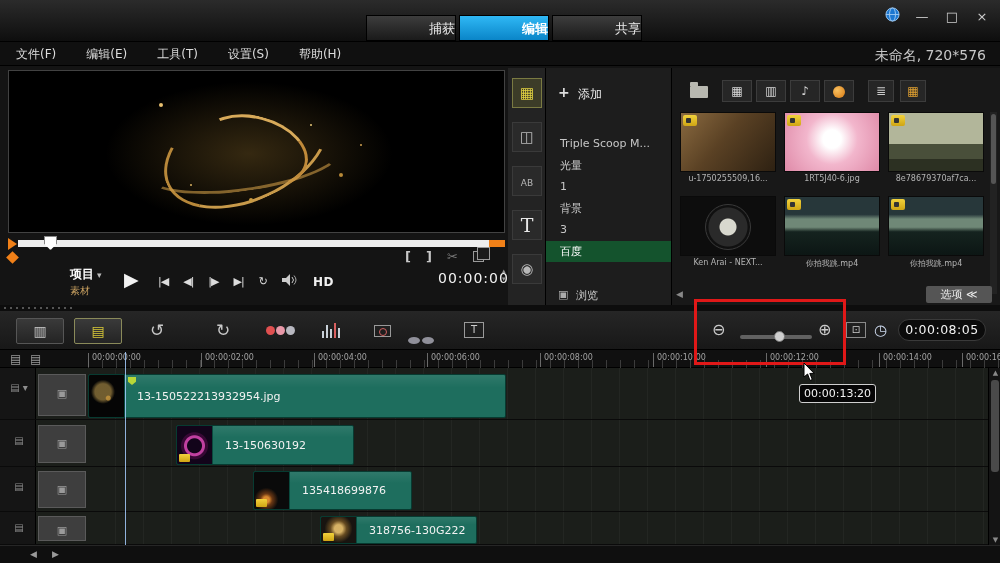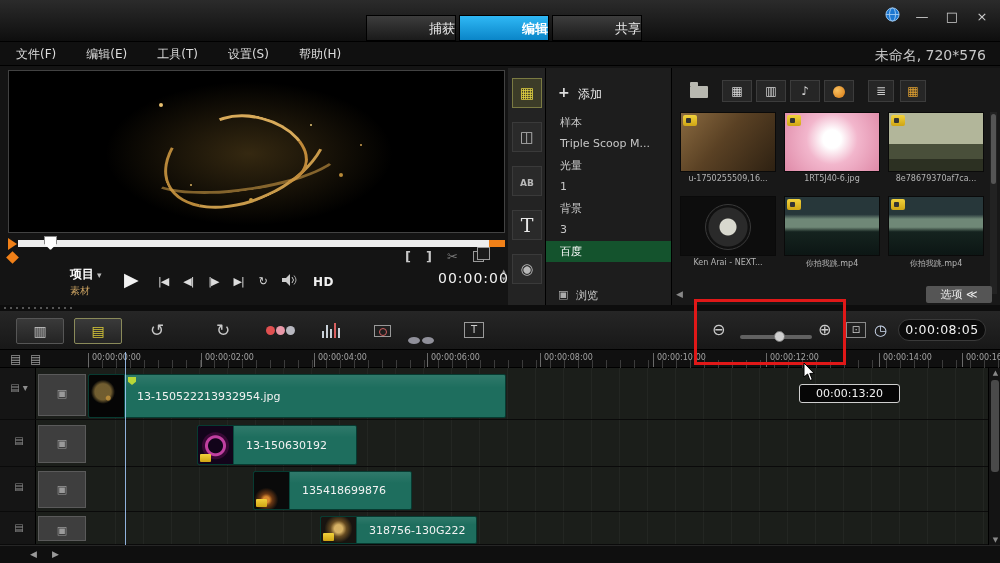--- a/index.html
+++ b/index.html
@@ -46,21 +46,21 @@
 .play-btn{position:absolute;left:116px;top:4px;font-size:19px;color:#f2f2f2}
 .tr-glyphs{position:absolute;left:150px;top:10px;display:flex;gap:15px;align-items:center}
 .tr-g{color:#dcdcdc;font-size:11px;letter-spacing:-1px}
 .hd{font-size:12px;font-weight:bold;color:#f0f0f0;letter-spacing:.5px}
 .pv-timecode{position:absolute;left:430px;top:6px;font-size:14px;color:#f2f2f2;letter-spacing:1px}
 .spinners{position:absolute;left:494px;top:3px;display:flex;flex-direction:column;line-height:8px;font-size:7px;color:#999}
 
 .cat-strip{position:absolute;left:508px;top:68px;width:38px;height:237px;background:#232323;border-right:1px solid #000}
 .cat-item{position:absolute;left:4px;width:30px;height:30px;border:1px solid #3a3a3a;background:#2a2a2a;color:#b8b8b8;text-align:center;line-height:28px;font-size:15px}
 .cat-item.sel{background:#3c3c28;border-color:#7a7a42;color:#e0d040}
-.cat-ab{font-size:9px;font-weight:bold;letter-spacing:0}
+.cat-ab{font-size:9px;font-weight:normal;letter-spacing:0}
 .cat-t{font-family:"DejaVu Serif","Liberation Serif",serif;font-size:19px;color:#e8e8e8}
 .gallery{position:absolute;left:546px;top:68px;width:126px;height:237px;background:#1d1d1d;border-right:1px solid #000}
 .g-add{position:absolute;left:0;top:16px;width:100%;height:20px}
 .g-plus{position:absolute;left:12px;top:0;font-size:14px;font-weight:bold;color:#ddd}
 .g-add-label{position:absolute;left:32px;top:2px;font-size:12px;color:#eee}
 .g-item{position:absolute;left:0;width:100%;height:21px;line-height:21px;padding-left:14px;font-size:11px;color:#c6c6c6;white-space:nowrap;overflow:hidden}
 .g-item.sel{background:#14532d;color:#fff}
 .g-browse{position:absolute;left:0;top:218px;width:100%;height:19px}
 .g-browse-ic{position:absolute;left:12px;top:2px;font-size:11px;color:#aaa}
 .g-browse-label{position:absolute;left:30px;top:2px;font-size:11px;color:#ccc}
@@ -132,21 +132,21 @@
 .art-gold{background:radial-gradient(circle at 50% 45%,rgba(235,195,110,.9) 0 4px,rgba(180,130,50,.5) 8px,transparent 14px),#181410}
 .playhead{position:absolute;left:125px;top:352px;width:1px;height:193px;background:rgba(165,205,255,.85);z-index:5}
 .v-scroll{position:absolute;left:988px;top:368px;width:12px;height:177px;background:#141414;border-left:1px solid #000}
 .v-scroll .vthumb{position:absolute;left:2px;top:12px;width:8px;height:92px;background:#4a4a4a;border-radius:3px}
 .v-scroll .sg{position:absolute;left:2px;width:9px;text-align:center;font-size:7px;color:#8a8a8a}
 
 .bottombar{position:absolute;left:0;top:545px;width:1000px;height:18px;background:#0f0f0f;border-top:1px solid #262626}
 .bb-g{position:absolute;top:3px;font-size:9px;color:#9a9a9a}
 
 .red-box{position:absolute;left:694px;top:299px;width:152px;height:66px;border:3px solid #e01818;z-index:50}
-.tooltip{position:absolute;left:799px;top:384px;padding:2px 16px;background:#060606;border:1px solid #cfcfcf;border-radius:3px;font-size:11px;color:#f2f2f2;z-index:60;white-space:nowrap}
+.tooltip{position:absolute;left:799px;top:384px;padding:2px 4px;background:#060606;border:1px solid #cfcfcf;border-radius:3px;font-size:11px;color:#f2f2f2;z-index:60;white-space:nowrap}
 .cursor{position:absolute;left:803px;top:362px;z-index:61}
 </style>
 </head>
 <body>
 
 <div id="app">
 
   <div class="titlebar">
     <div class="top-tabs">
       <div class="top-tab">捕获</div>
@@ -226,21 +226,20 @@
     <div class="cat-item" style="top:98px"><span class="cat-ab">AB</span></div>
     <div class="cat-item" style="top:142px"><span class="cat-t">T</span></div>
     <div class="cat-item" style="top:186px"><span>◉</span></div>
   </div>
 
   <div class="gallery">
     <div class="g-add">
       <span class="g-plus">+</span>
       <span class="g-add-label">添加</span>
     </div>
-    <div class="g-item" style="top:44px">样本</div>
     <div class="g-item" style="top:65px">Triple Scoop M...</div>
     <div class="g-item" style="top:87px">光量</div>
     <div class="g-item" style="top:108px">1</div>
     <div class="g-item" style="top:130px">背景</div>
     <div class="g-item" style="top:151px">3</div>
     <div class="g-item sel" style="top:173px">百度</div>
     <div class="g-browse">
       <span class="g-browse-ic">▣</span>
       <span class="g-browse-label">浏览</span>
     </div>
@@ -365,21 +364,21 @@
         <div class="clip-body">
           <span class="clip-flag"></span>
           <span class="clip-label">13-150522213932954.jpg</span>
         </div>
       </div>
     </div>
 
     <div class="trow" style="top:55px;height:44px">
       <div class="tr-icons" style="top:12px"><span>▤</span></div>
       <div class="tr-head"><span>▣</span></div>
-      <div class="clip" style="left:197px;top:2px;width:160px;height:40px">
+      <div class="clip" style="left:176px;top:2px;width:178px;height:40px">
         <div class="clip-thumb art-ring">
             <div class="mini-badge"></div>
           </div>
         <div class="clip-body">
             <span class="clip-label">13-150630192</span>
           </div>
       </div>
     </div>
 
     <div class="trow" style="top:101px;height:43px">

